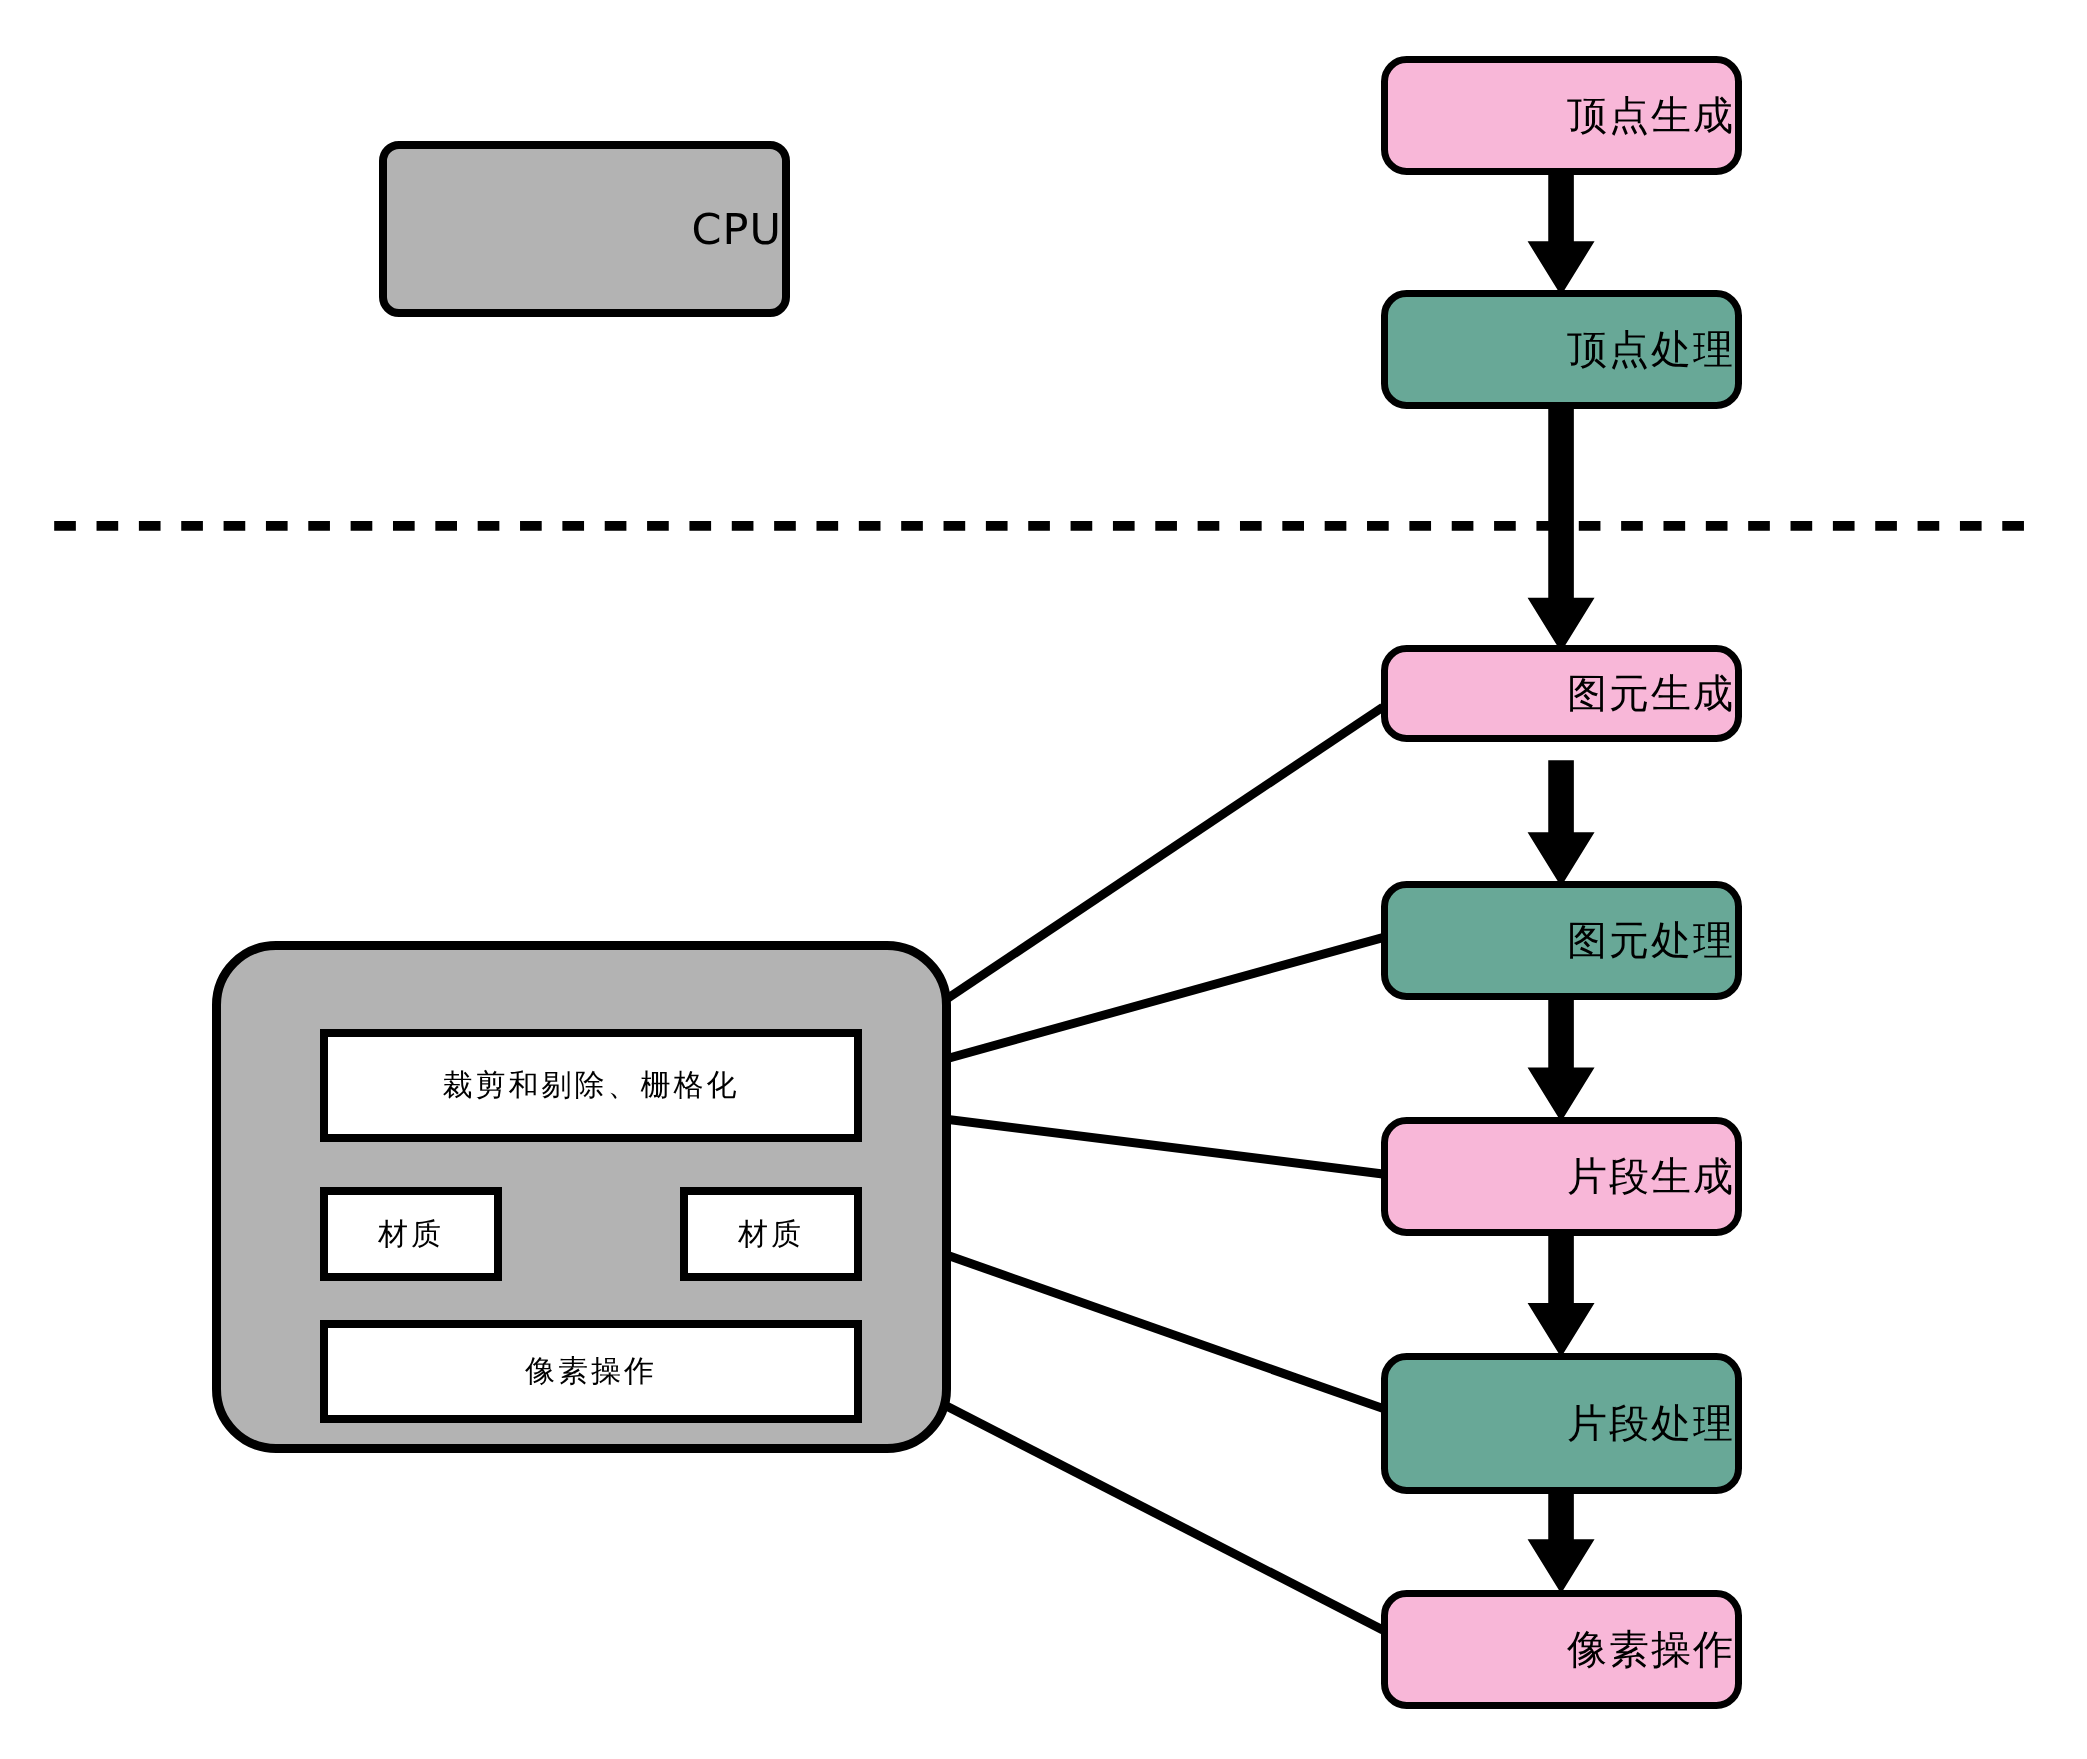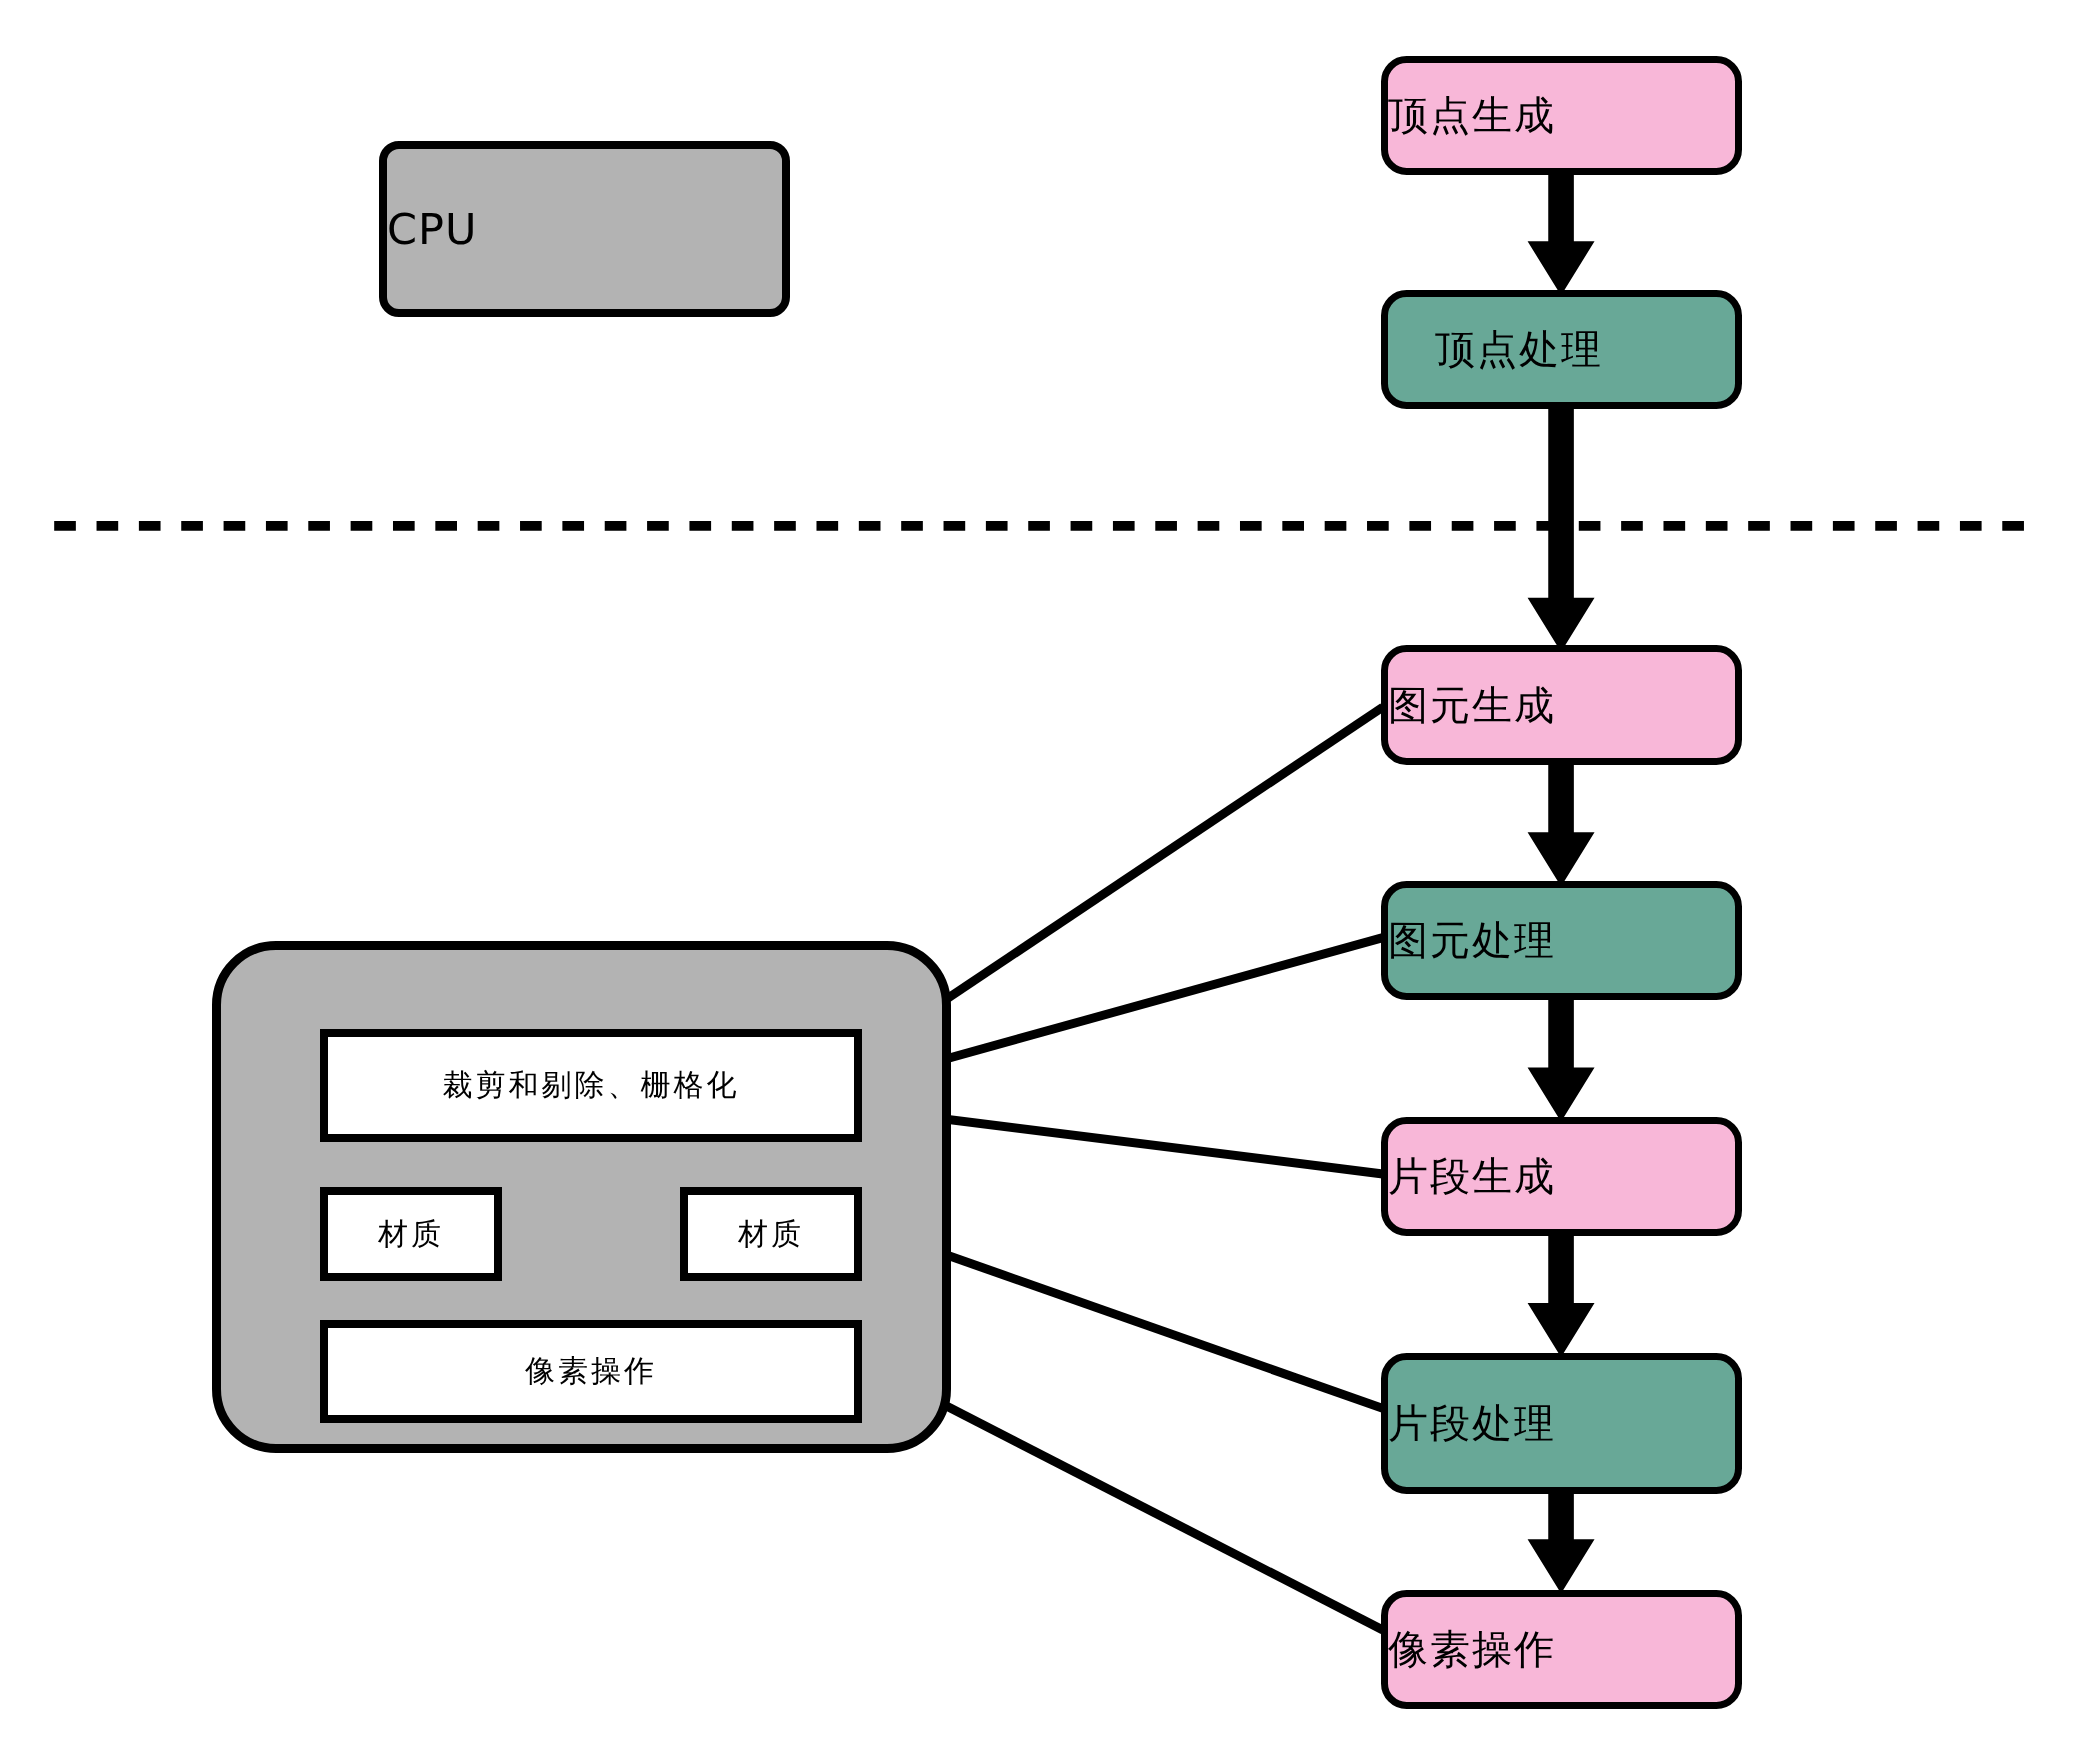--- a/index.html
+++ b/index.html
@@ -20,21 +20,21 @@
     left: 0;
     top: 0;
   }
   .node {
     position: absolute;
     box-sizing: border-box;
     border: 7.9px solid #000000;
     border-radius: 25.6px;
     display: flex;
     align-items: center;
-    justify-content: flex-start;
+    justify-content: flex-end;
     font-size: 40px;
     color: #000000;
     letter-spacing: 2px;
     z-index: 2;
   }
   .node.pink { background: #F8B7D8; }
   .node.teal { background: #68A897; }
   .node.gray {
     background: #B3B3B3;
     border-width: 8.9px;
@@ -98,21 +98,21 @@
   <div class="node gray" style="left:379px; top:141px; width:411px; height:176px;">
     <span>CPU</span>
   </div>
 
   <div class="node pink" style="left:1381px; top:56px; width:361px; height:119px;">
     <span>顶点生成</span>
   </div>
   <div class="node teal" style="left:1381px; top:290px; width:361px; height:119px;padding-left:47px;">
     <span>顶点处理</span>
   </div>
-  <div class="node pink" style="left:1381px; top:645px; width:361px; height:120px;">
+  <div class="node pink" style="left:1381px; top:645px; width:361px; height:97px;">
     <span>图元生成</span>
   </div>
   <div class="node pink" style="left:1381px; top:1117px; width:361px; height:119px;">
     <span>片段生成</span>
   </div>
   <div class="node teal" style="left:1381px; top:881px; width:361px; height:119px;">
     <span>图元处理</span>
   </div>
   <div class="node teal" style="left:1381px; top:1353px; width:361px; height:141px;">
     <span>片段处理</span>

